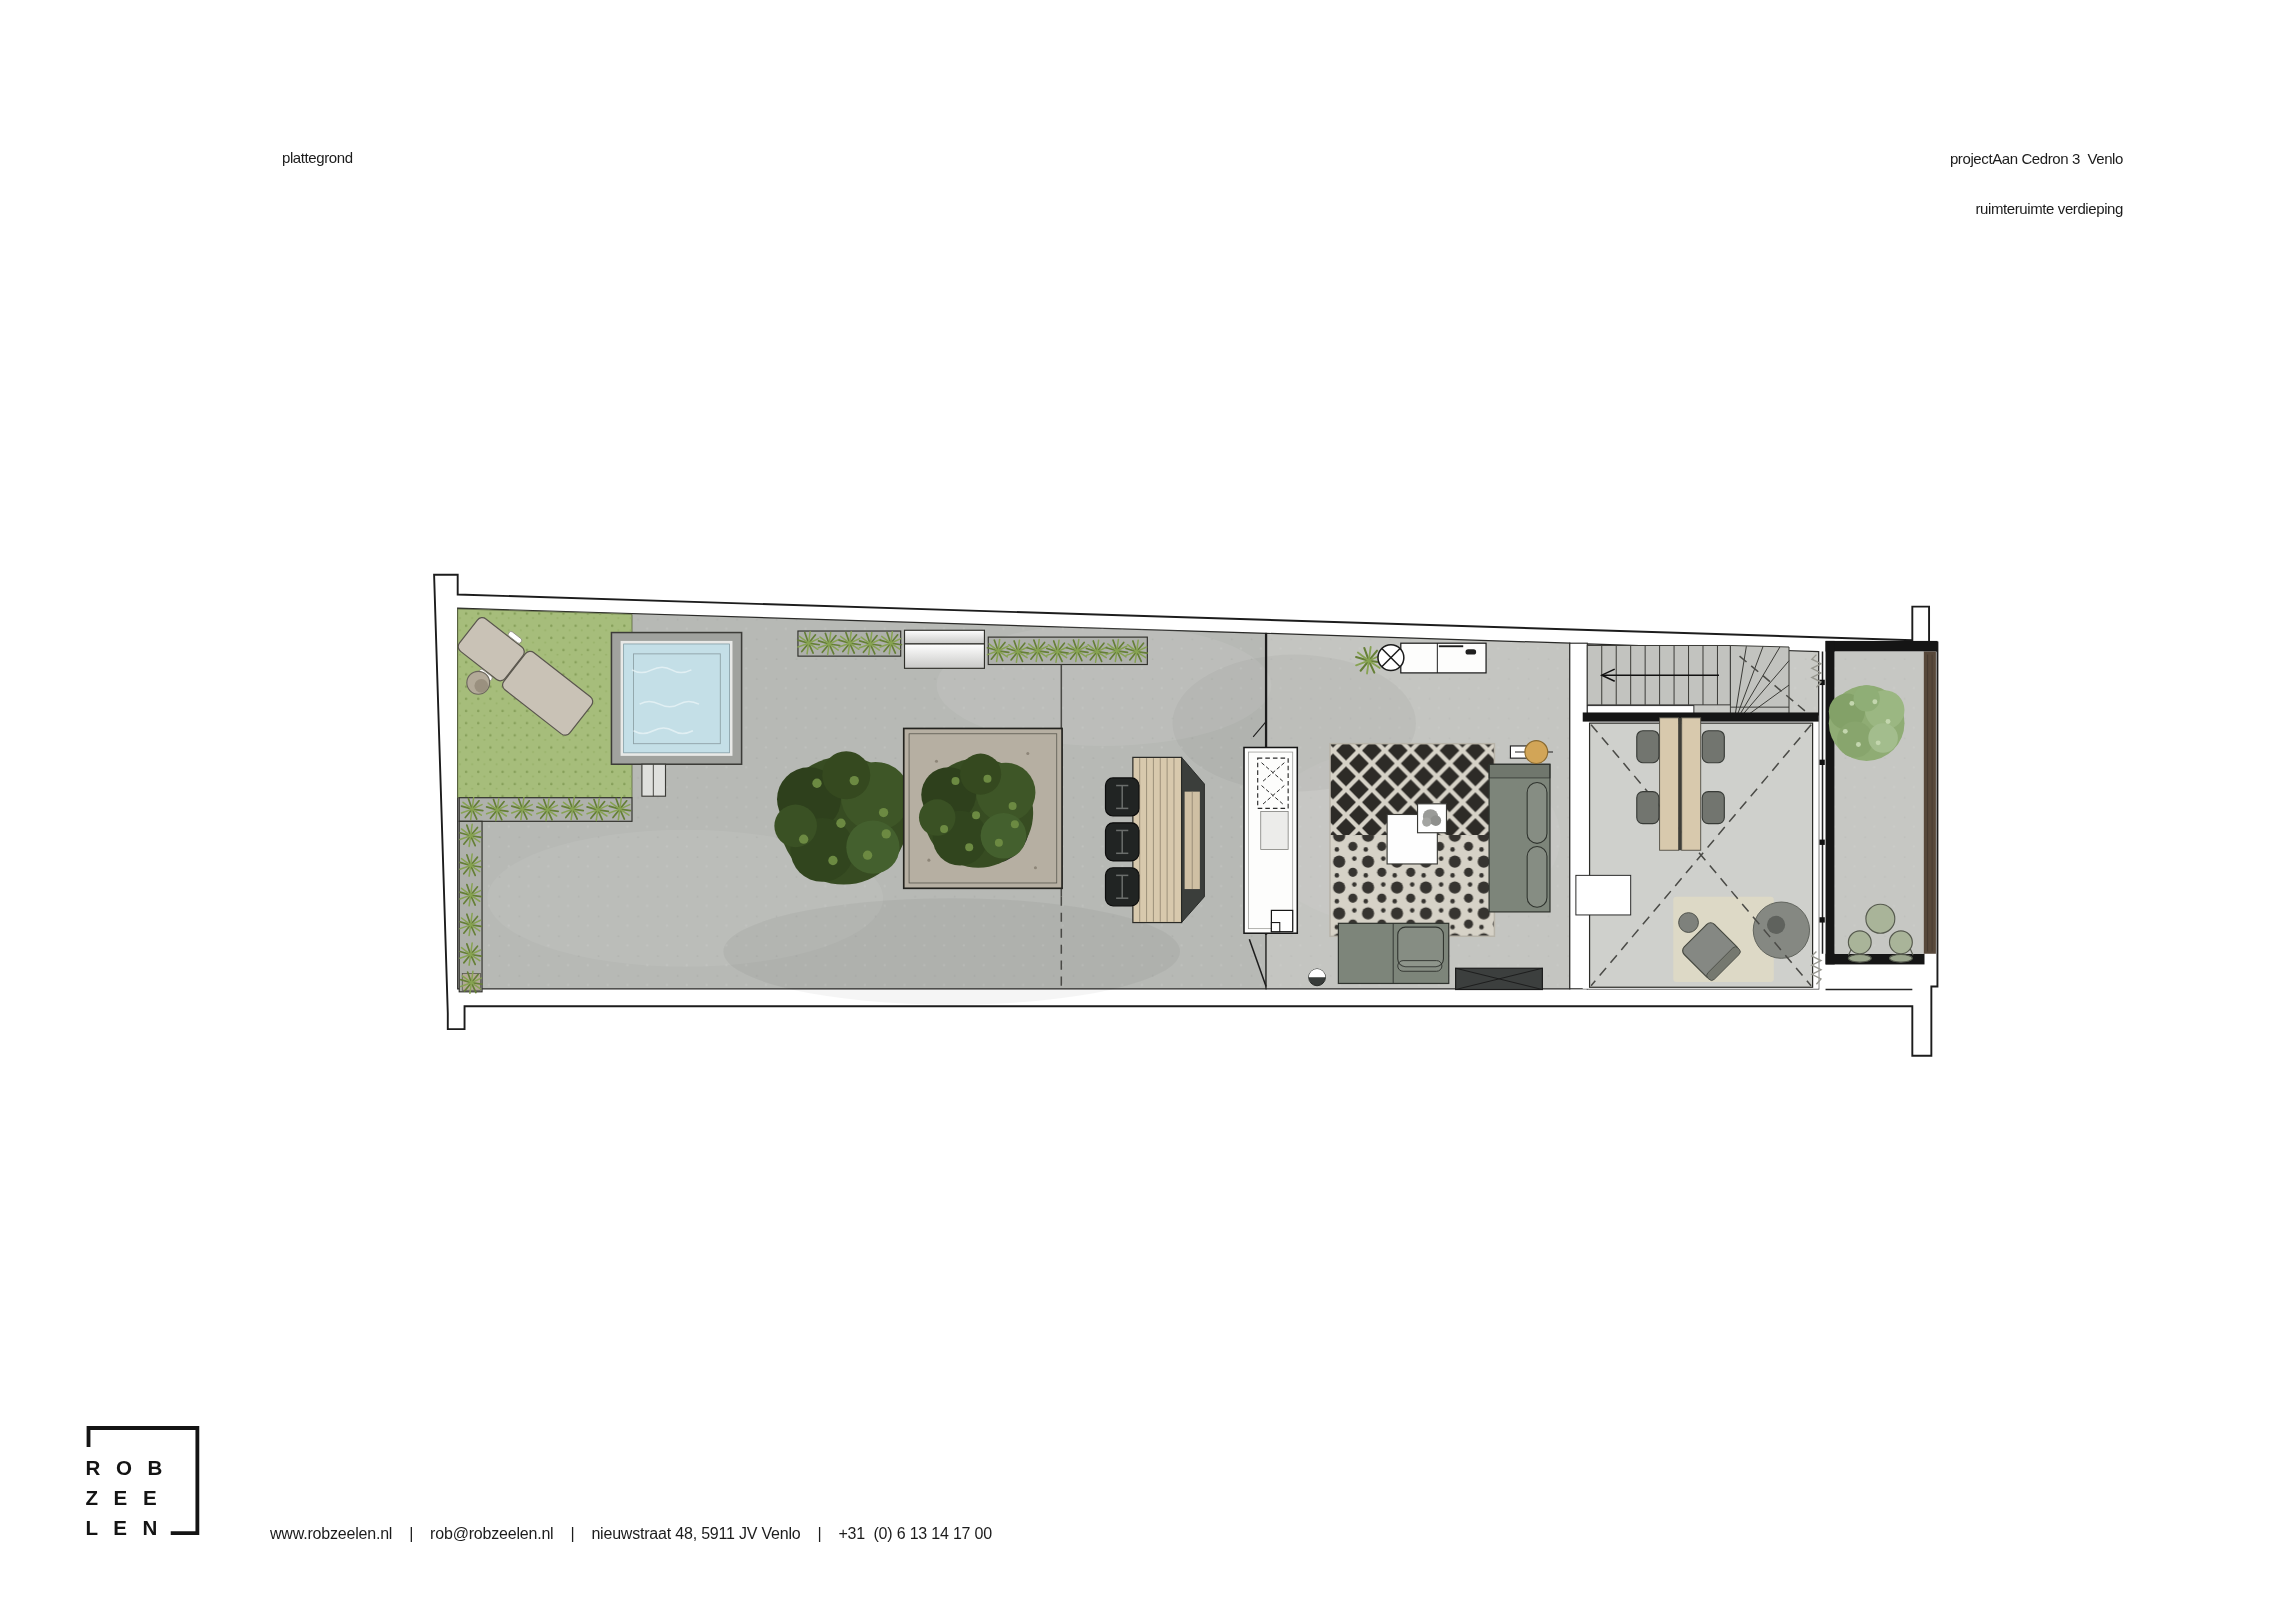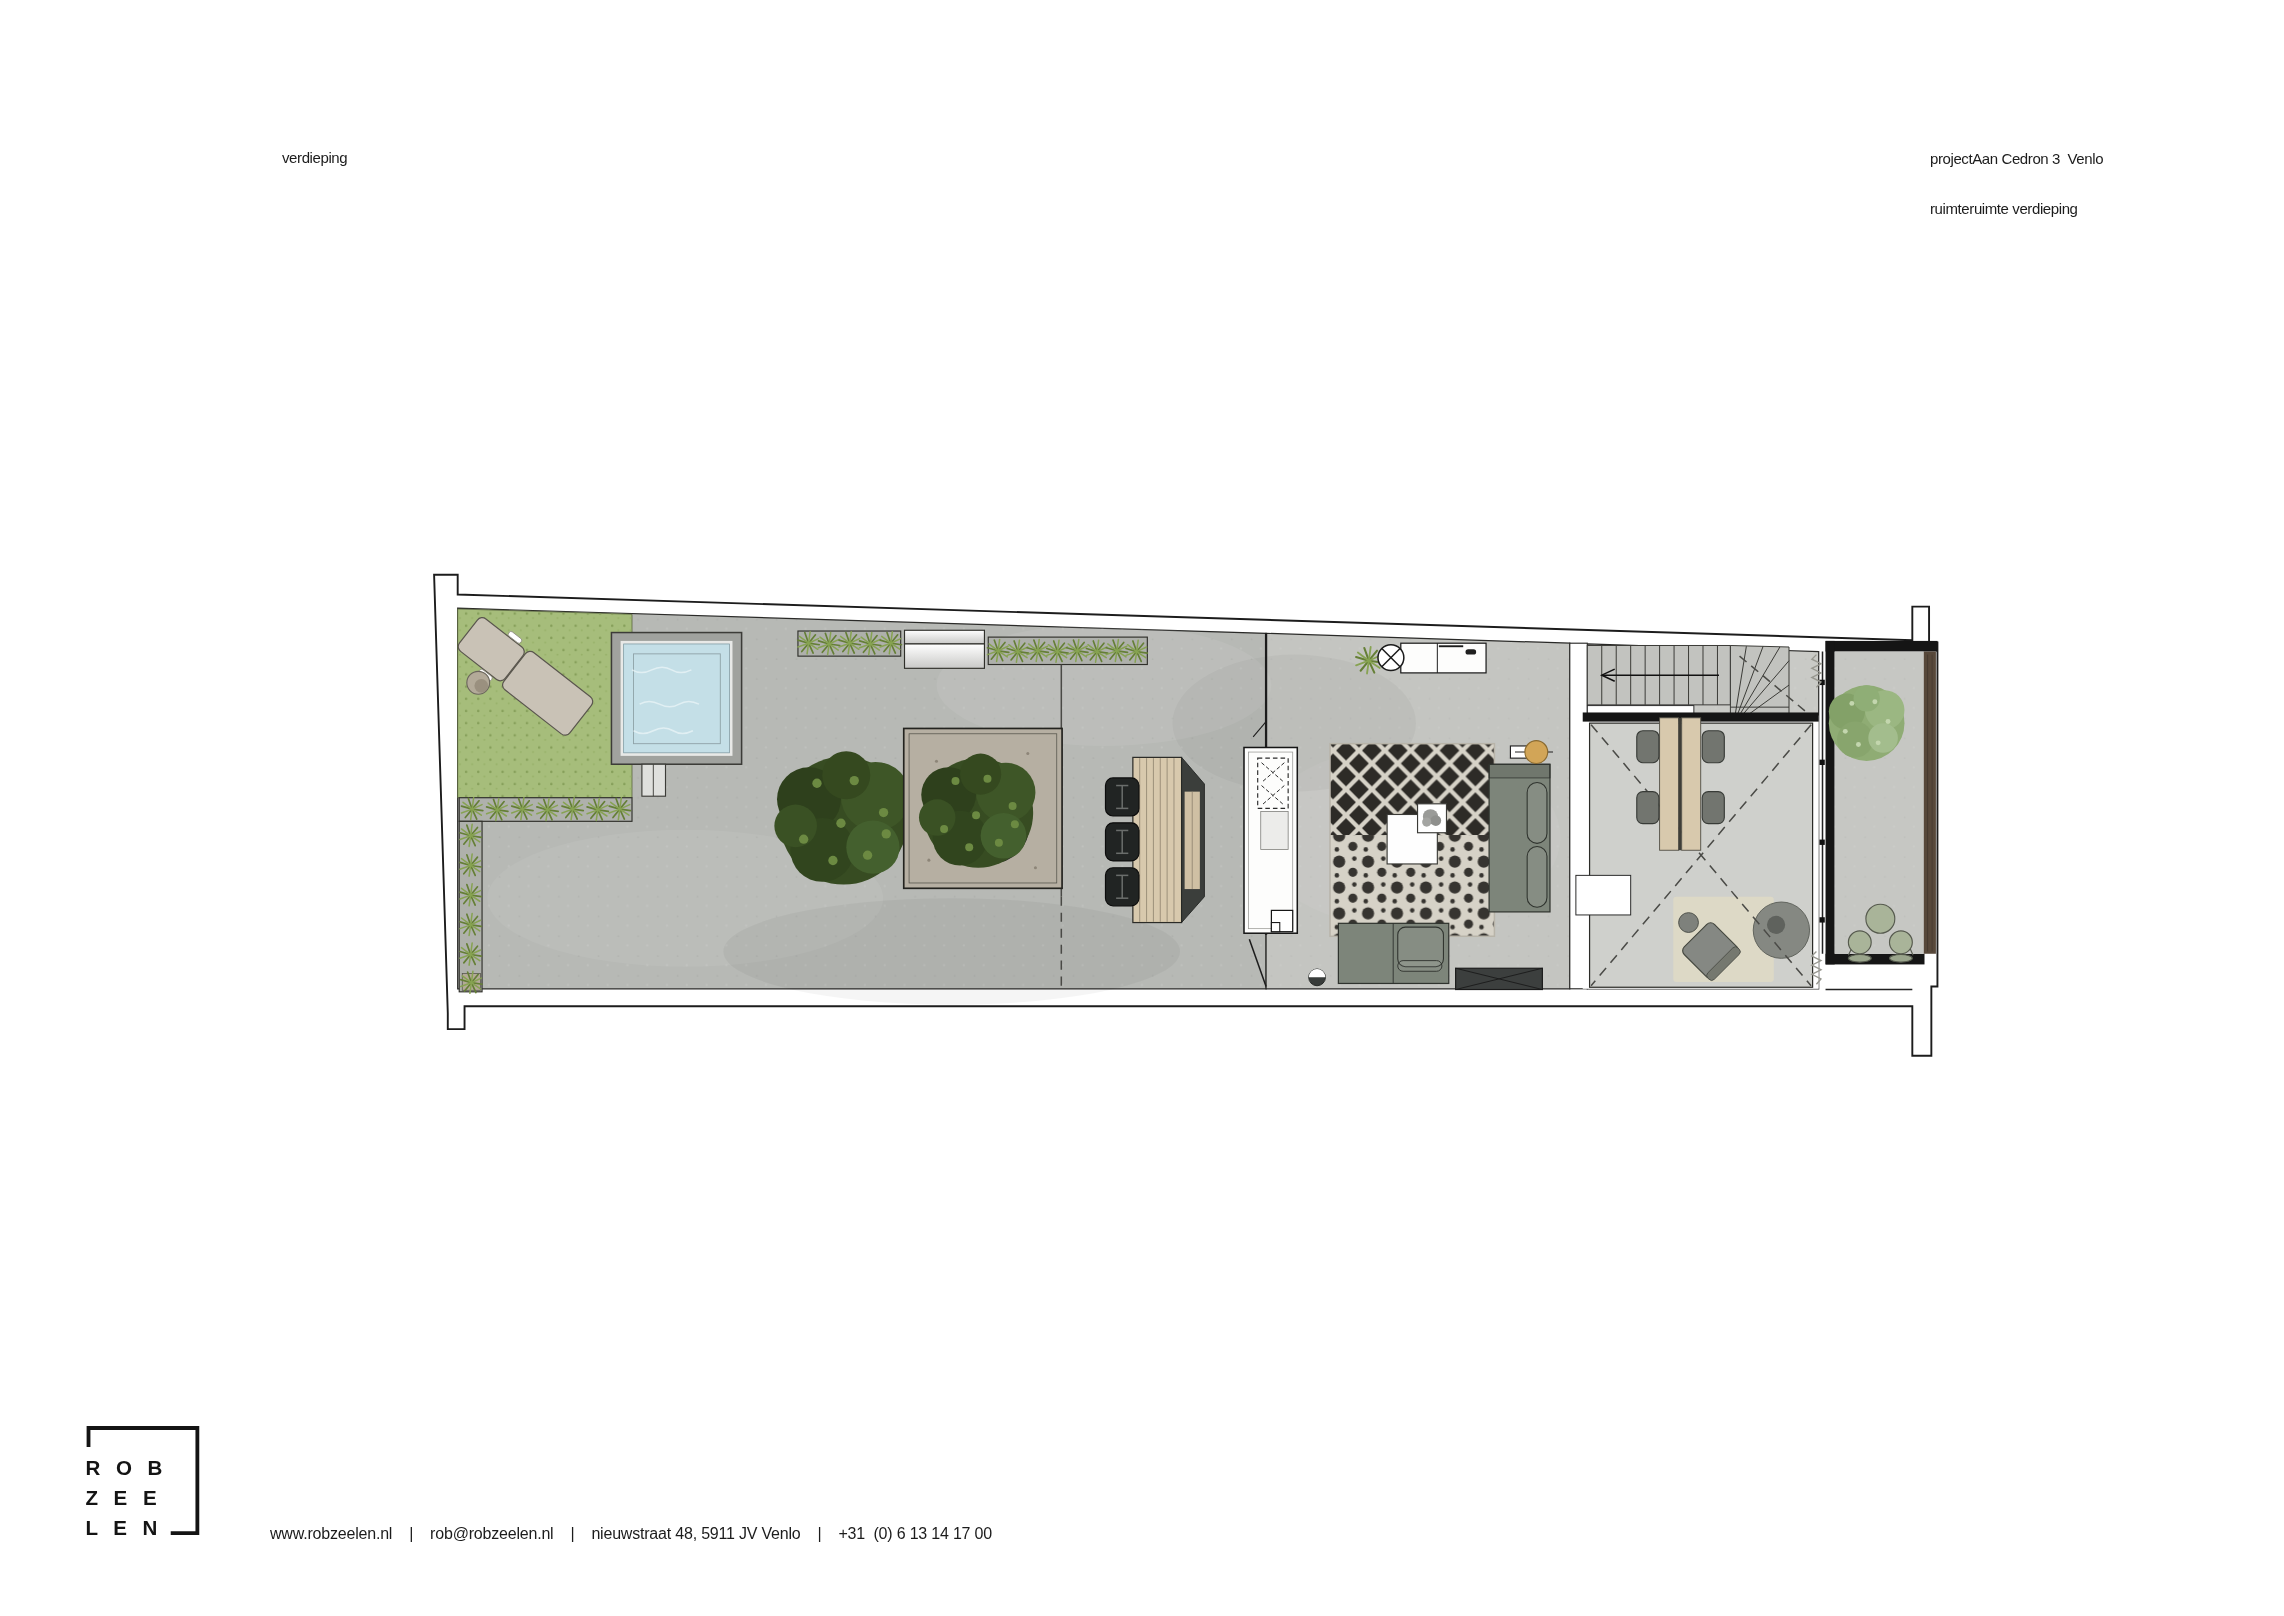--- a/index.html
+++ b/index.html
@@ -1,30 +1,30 @@
 <!DOCTYPE html>
 <html style="--ink: #1c1c1c; --wall_line: #2a2a28; --concrete_outdoor: #b7b9b5; --concrete_indoor: #c4c5c1; --concrete_hall: #c9cac6; --concrete_vide: #cfd0cc; --concrete_balcony: #c6c7c3; --grass: #a6bd7b; --water: #c4dfe7; --pool_deck: #a0a29e; --planter_stone: #b6afa2; --wood_light: #d8c9ad; --dark_bench: #3b3e3b; --chair_black: #212423; --sofa: #7d857a; --chair_gray: #72756f; --gold: #d2a557; --balcony_green: #a9b499; --wood_wall: #57483a; --lounger: #c9c2b6; --rug_base: #d6d2c7; --rug_ink: #1a1815; --beige_rug: #ded9c6; --pouf_gray: #858882;font-size:12px"><head>
 <meta charset="utf-8">
 <style>
   html,body{margin:0;padding:0;background:#ffffff;}
   body{width:2284px;height:1616px;position:relative;overflow:hidden;
        font-family:"Liberation Sans", sans-serif;color:#1c1c1c;}
   .abs{position:absolute;}
   #title{left:282px;top:149px;font-size:15px;letter-spacing:-0.4px;}
   #project-block{left:1930px;top:150px;width:193px;font-size:15px;letter-spacing:-0.4px;}
-  .proj-row{display:flex;justify-content:flex-start;white-space:pre;}
+  .proj-row{display:flex;justify-content:flex-end;white-space:pre;}
   .proj-row + .proj-row{margin-top:33px;}
   #contact{left:270px;top:1525px;font-size:16px;letter-spacing:-0.2px;white-space:pre;text-align:right;}
   svg text.logo-row{font-family:"Liberation Sans",sans-serif;font-weight:bold;
       font-size:27px;letter-spacing:5px;word-spacing:3px;fill:#141414;}
 </style>
 </head>
 <body>
 
-<div class="abs" id="title">verdieping</div>
+<div class="abs" id="title">plattegrond</div>
 
 <div class="abs" id="project-block">
   <div class="proj-row">
     <span>project</span>
     <span>Aan Cedron 3  Venlo</span>
   </div>
   <div class="proj-row">
     <span>ruimte</span>
     <span>ruimte verdieping</span>
   </div>

